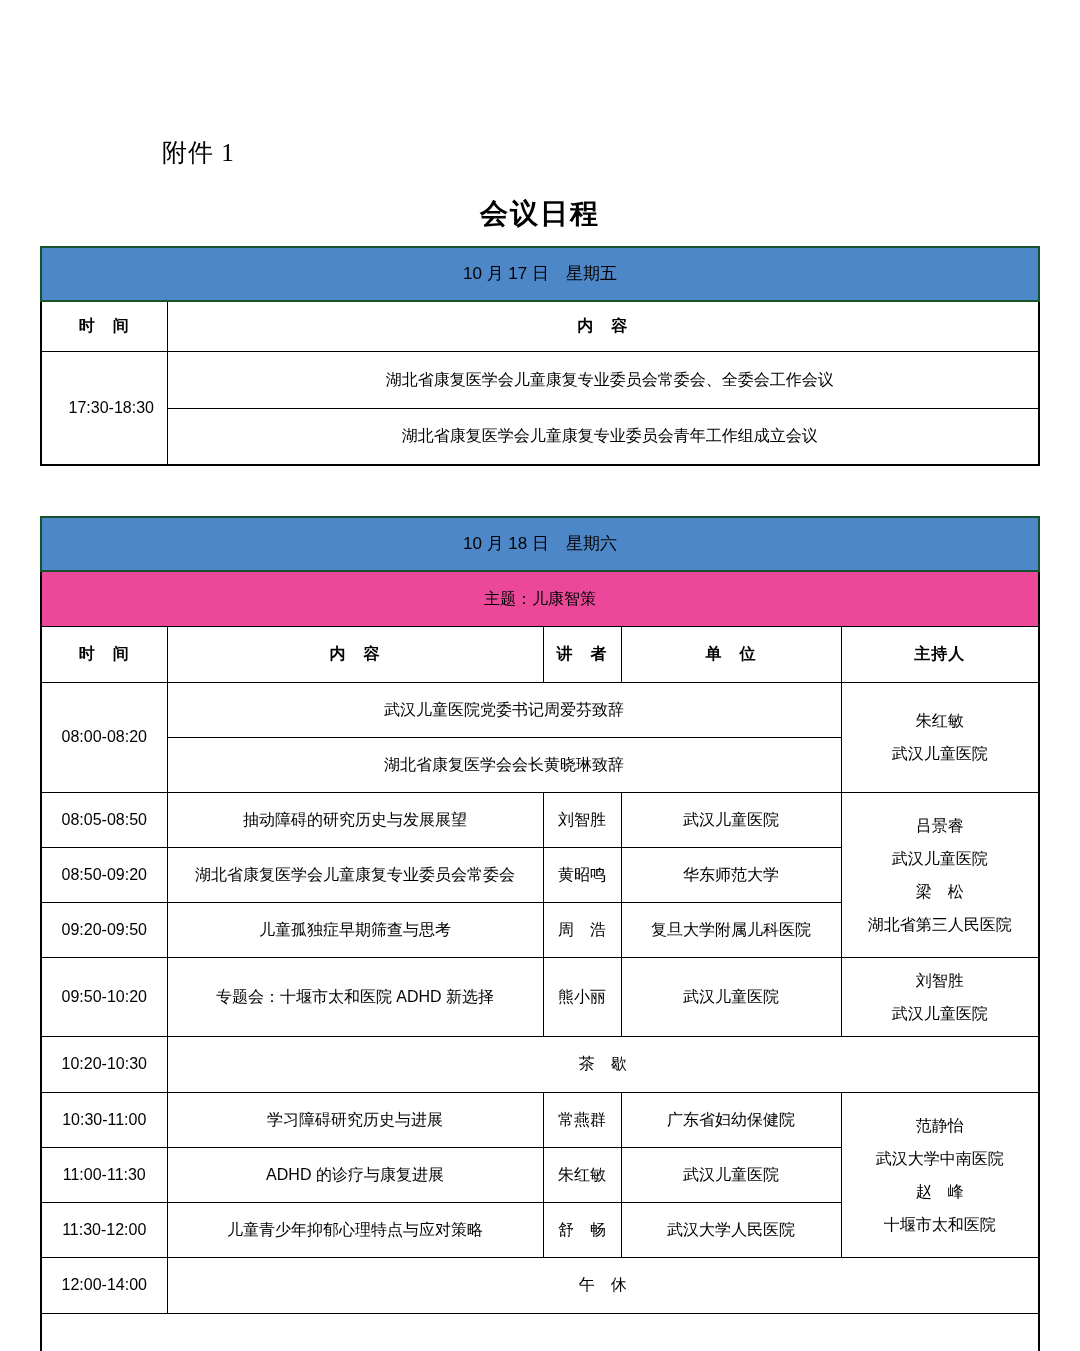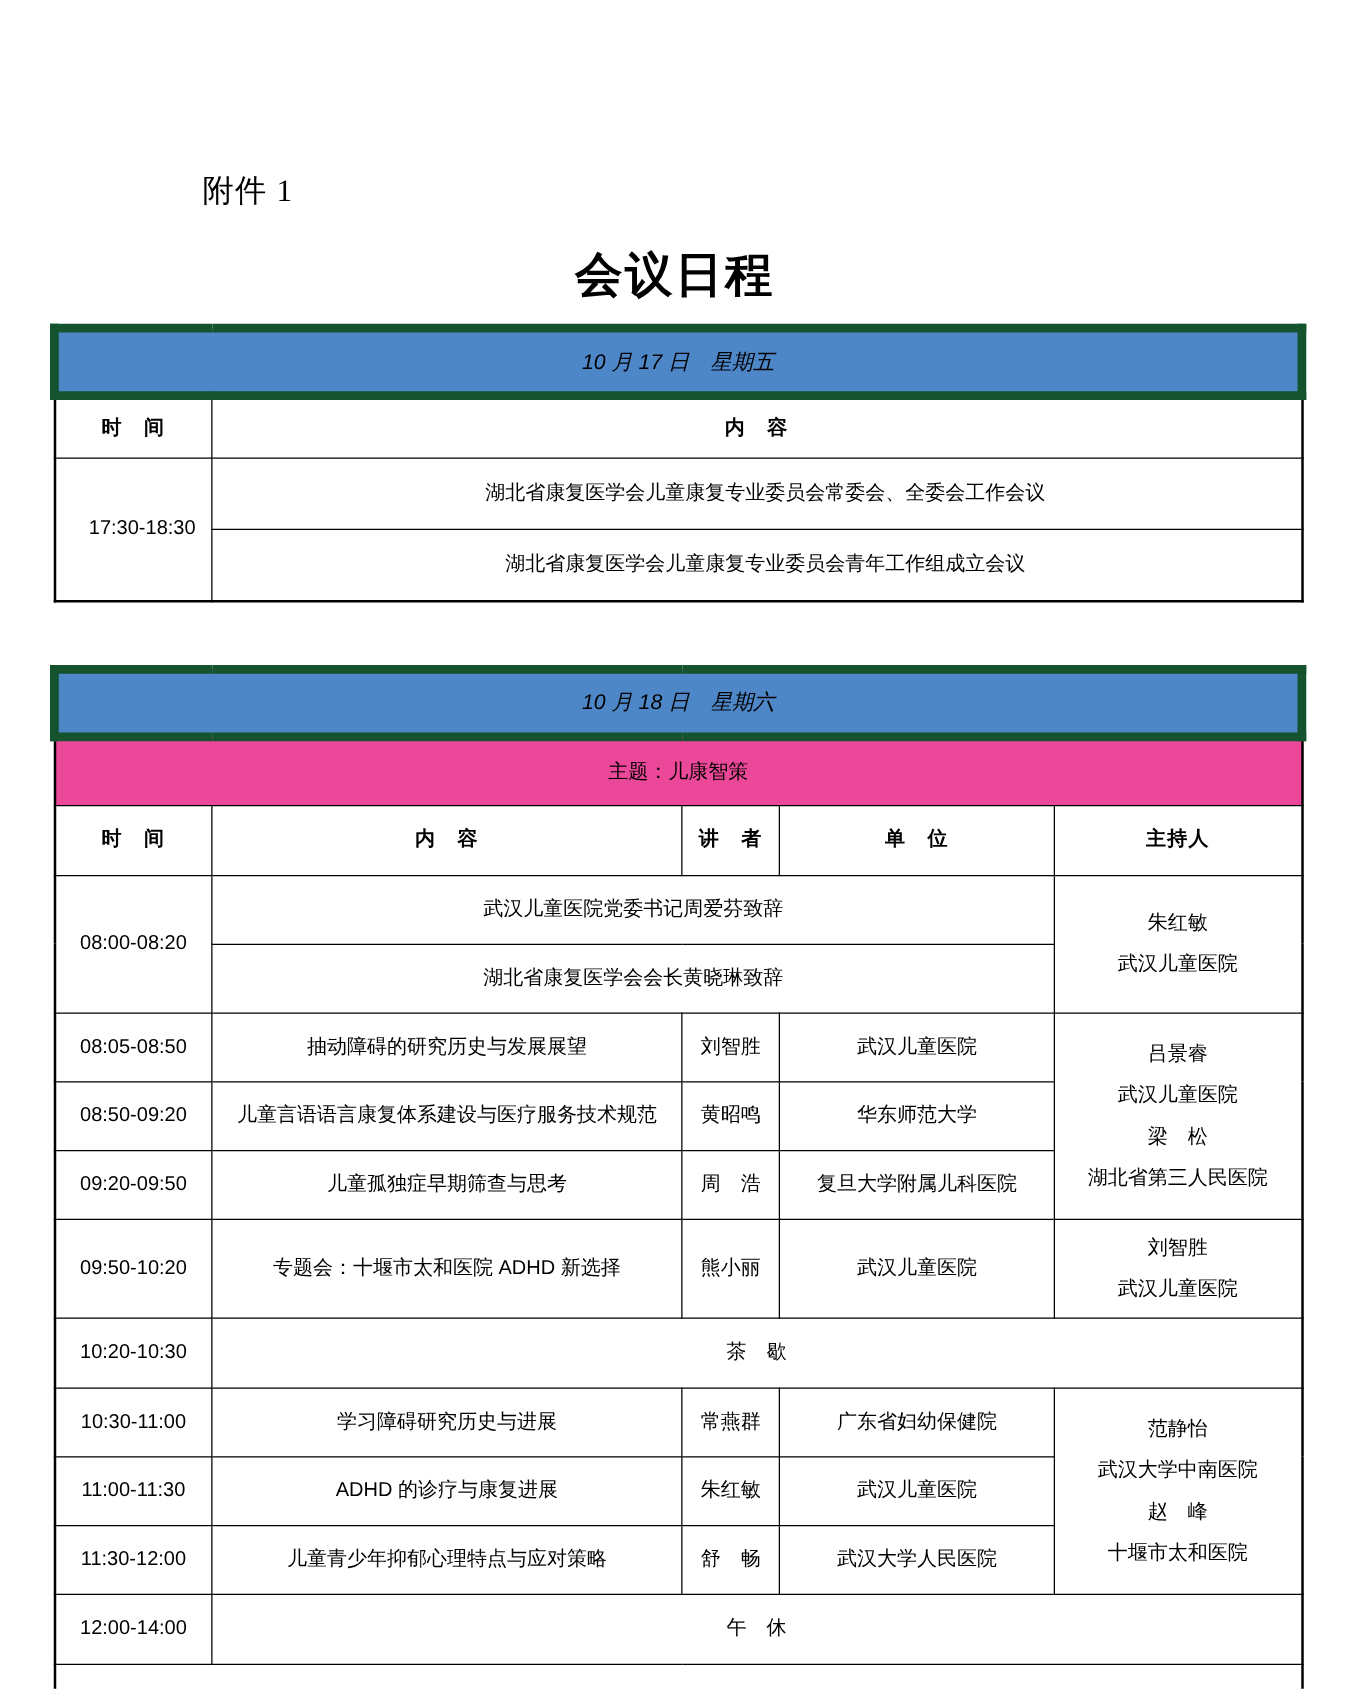--- a/index.html
+++ b/index.html
@@ -11,21 +11,21 @@
     overflow:hidden;
   }
   .attachment {
     margin:136px 0 0 162px;
     font-size:25px;
     letter-spacing:1px;
     font-family:Liberation Serif, serif;
   }
   .page-title {
     text-align:center;
-    font-size:38px;
+    font-size:28px;
     font-weight:700;
     letter-spacing:2px;
     margin-top:26px;
     margin-bottom:13px;
   }
   table {
     width:998px;
     margin-left:40px;
     border-collapse:collapse;
     table-layout:fixed;
@@ -40,22 +40,21 @@
     padding:0 6px;
     height:55px;
     line-height:1.5;
   }
   th { font-weight:700; letter-spacing:1px; }
   .date-row td {
     background:#4E87C8;
     color:#000;
     font-size:17px;
     height:54px;
-    border:7px solid #14532d;
-    font-style:italic;
+    border:2px solid #14532d;
   }
   .subject-row td {
     background:#ec4899;
     font-size:16px;
     height:55px;
   }
   .t1-colhead-row th { height:50px; }
   .t1-item-row td { height:57px;padding-left:20px; }
   .t2-colhead-row th { height:56px; }
   .row-tall td { height:61px; }
@@ -138,21 +137,21 @@
     <td>武汉儿童医院</td>
     <td rowspan="3" class="host-cell">
       <div>吕景睿</div>
       <div>武汉儿童医院</div>
       <div>梁　松</div>
       <div>湖北省第三人民医院</div>
     </td>
   </tr>
   <tr>
     <td>08:50-09:20</td>
-    <td>儿童言语语言康复体系建设与医疗服务技术规范</td>
+    <td>湖北省康复医学会儿童康复专业委员会常委会</td>
     <td>黄昭鸣</td>
     <td>华东师范大学</td>
   </tr>
   <tr>
     <td>09:20-09:50</td>
     <td>儿童孤独症早期筛查与思考</td>
     <td>周　浩</td>
     <td>复旦大学附属儿科医院</td>
   </tr>
 

